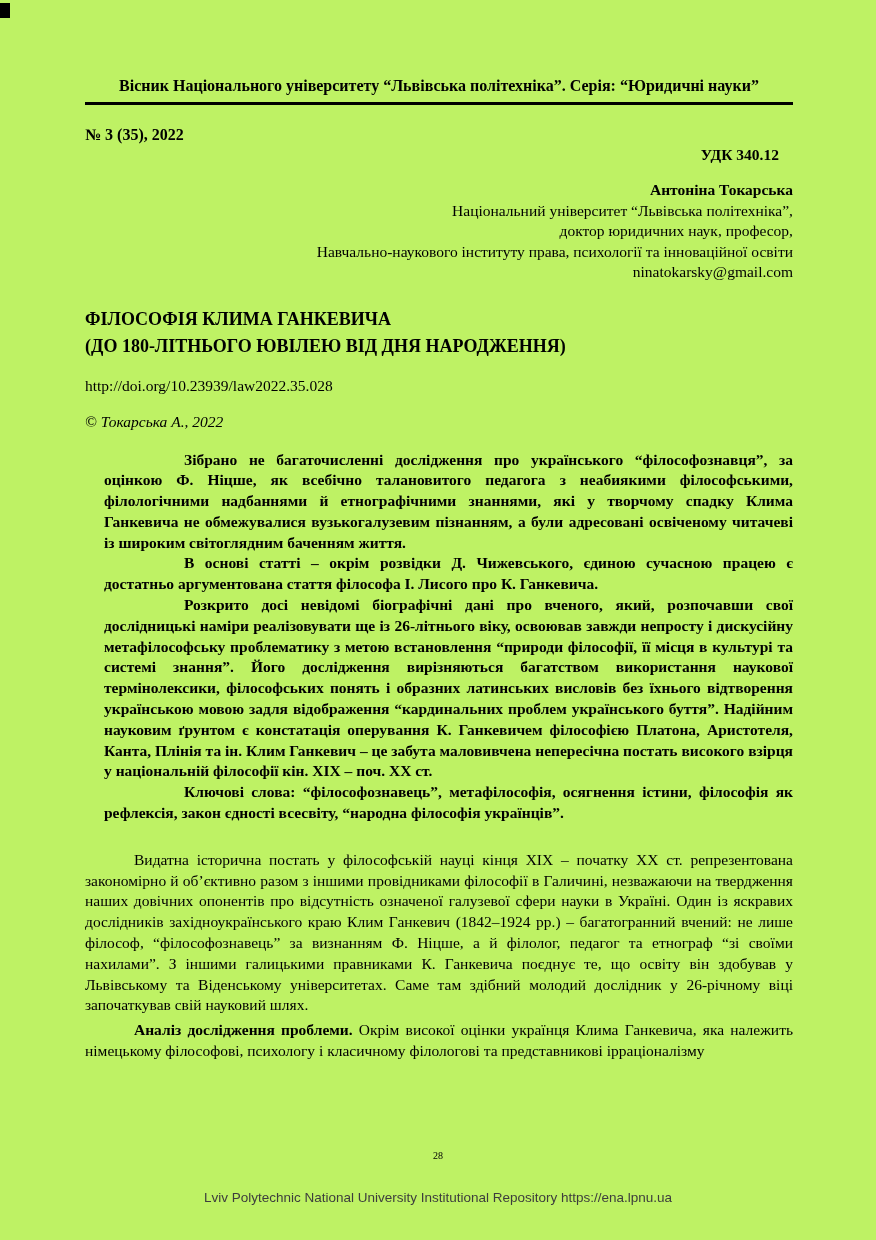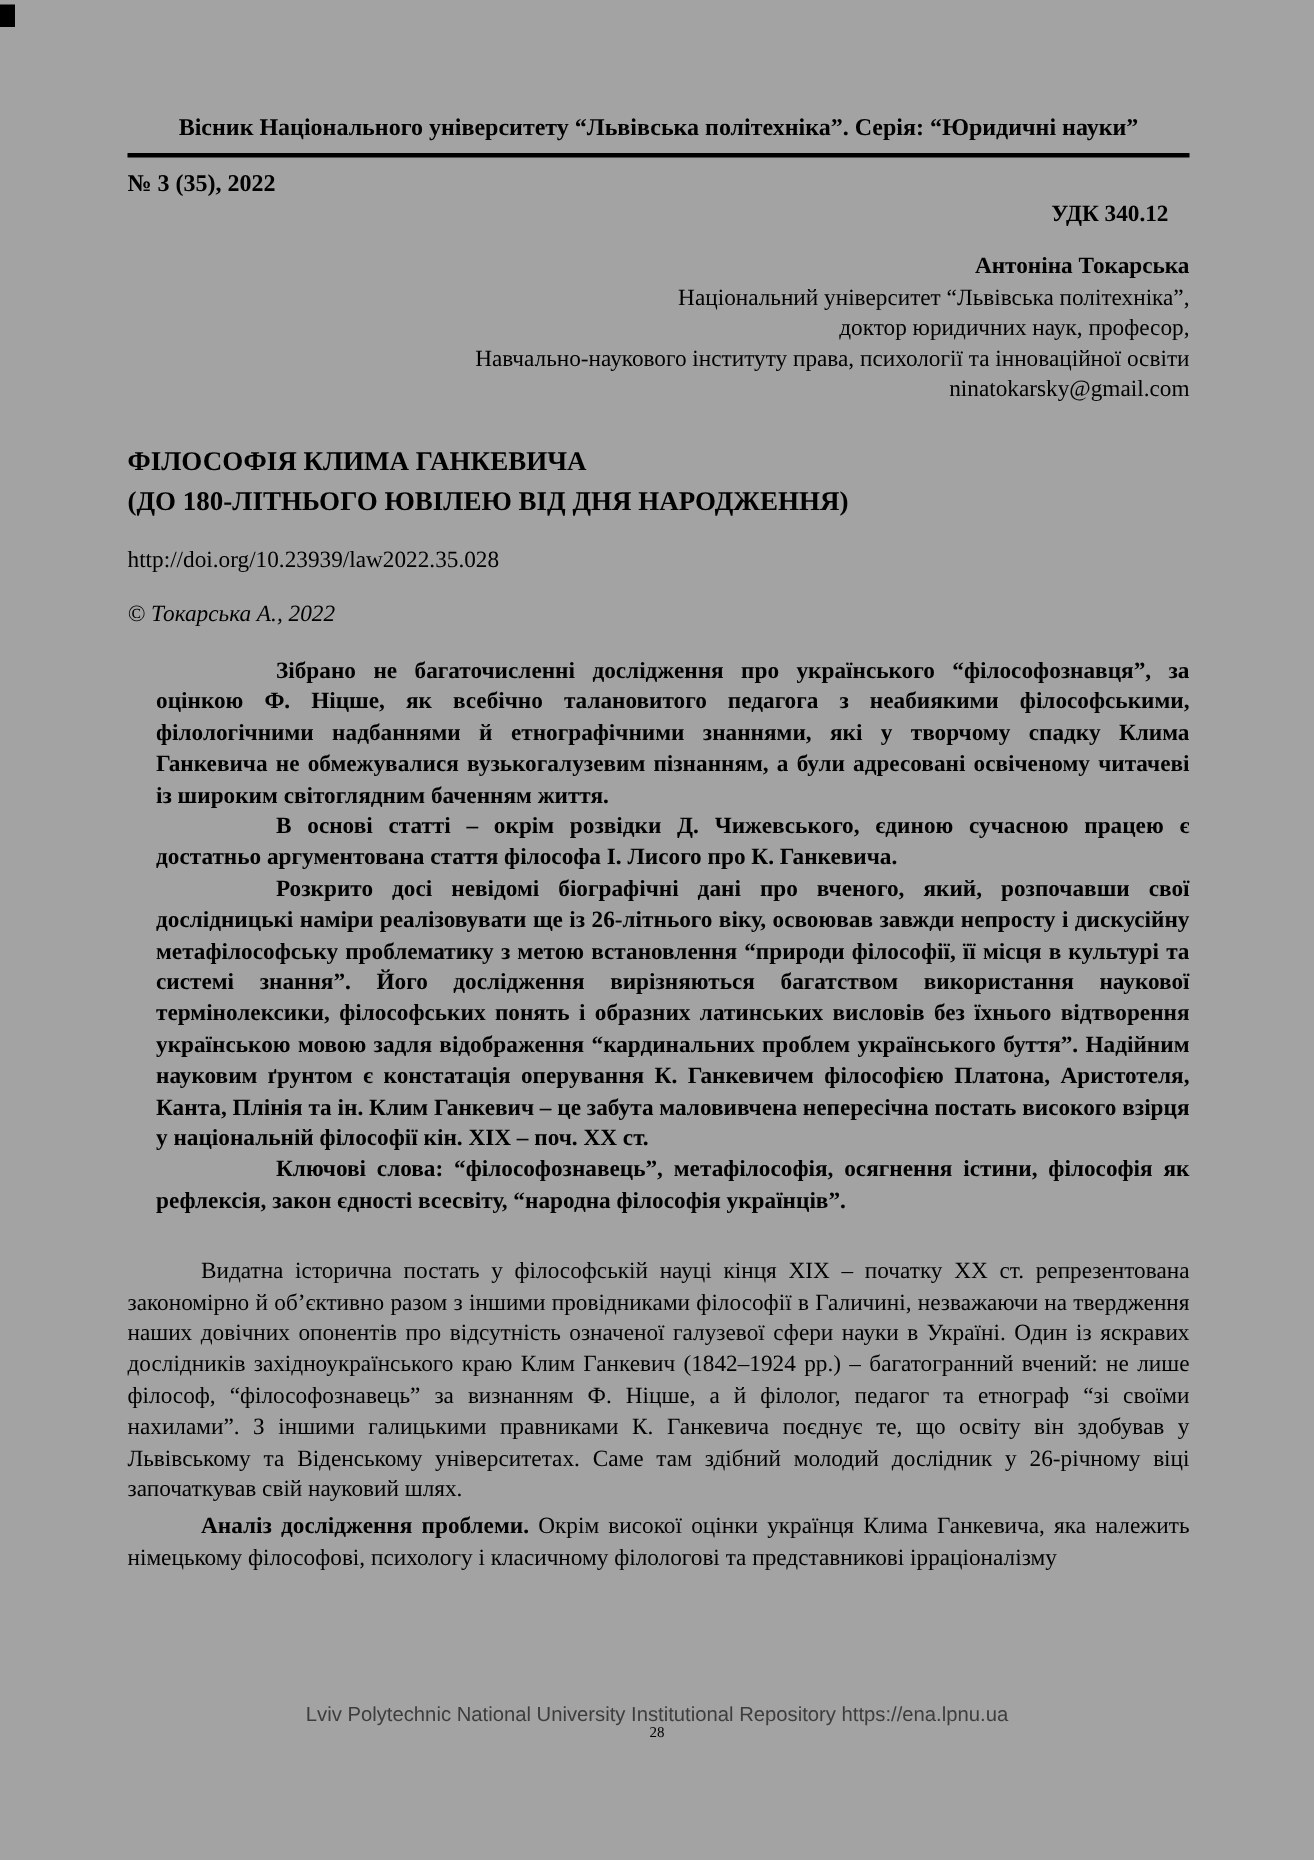--- a/index.html
+++ b/index.html
@@ -1,20 +1,20 @@
 <!DOCTYPE html>
 <html><head>
 <meta charset="utf-8">
 <style>
   html, body { margin: 0; padding: 0; background: #ffffff; }
   .page {
     position: relative;
     width: 876px;
     height: 1240px;
-    background: #a3a3a3;
+    background: #bef264;
     color: #000;
     font-family: "Liberation Serif", serif;
     overflow: hidden;
   }
   .corner-mark {
     position: absolute;
     left: 0; top: 3px;
     width: 10px; height: 15px;
     background: #000;
   }
@@ -26,21 +26,21 @@
   .journal-header {
     margin-top: 76px;
     text-align: center;
     font-weight: bold;
     font-size: 16px;
     line-height: 20px;
     border-bottom: 3px solid #000;
     padding-bottom: 6px;
   }
   .issue {
-    margin-top: 8px;
+    margin-top: 20px;
     font-weight: bold;
     font-size: 16px;
     line-height: 20px;
   }
   .udc {
     text-align: right;
     font-weight: bold;
     font-size: 15.5px;
     line-height: 20px;
     padding-right: 14px;
@@ -91,21 +91,21 @@
   .page-number {
     position: absolute;
     top: 1146px; left: 0;
     width: 876px;
     text-align: center;
     font-size: 10px;
     line-height: 20px;
   }
   .repo-footer {
     position: absolute;
-    top: 1134px; left: 0;
+    top: 1189px; left: 0;
     width: 876px;
     text-align: center;
     font-family: "Liberation Sans", sans-serif;
     font-size: 13.5px;
     line-height: 17px;
     color: #3d3d3d;
   }
 </style>
 </head>
 <body>

